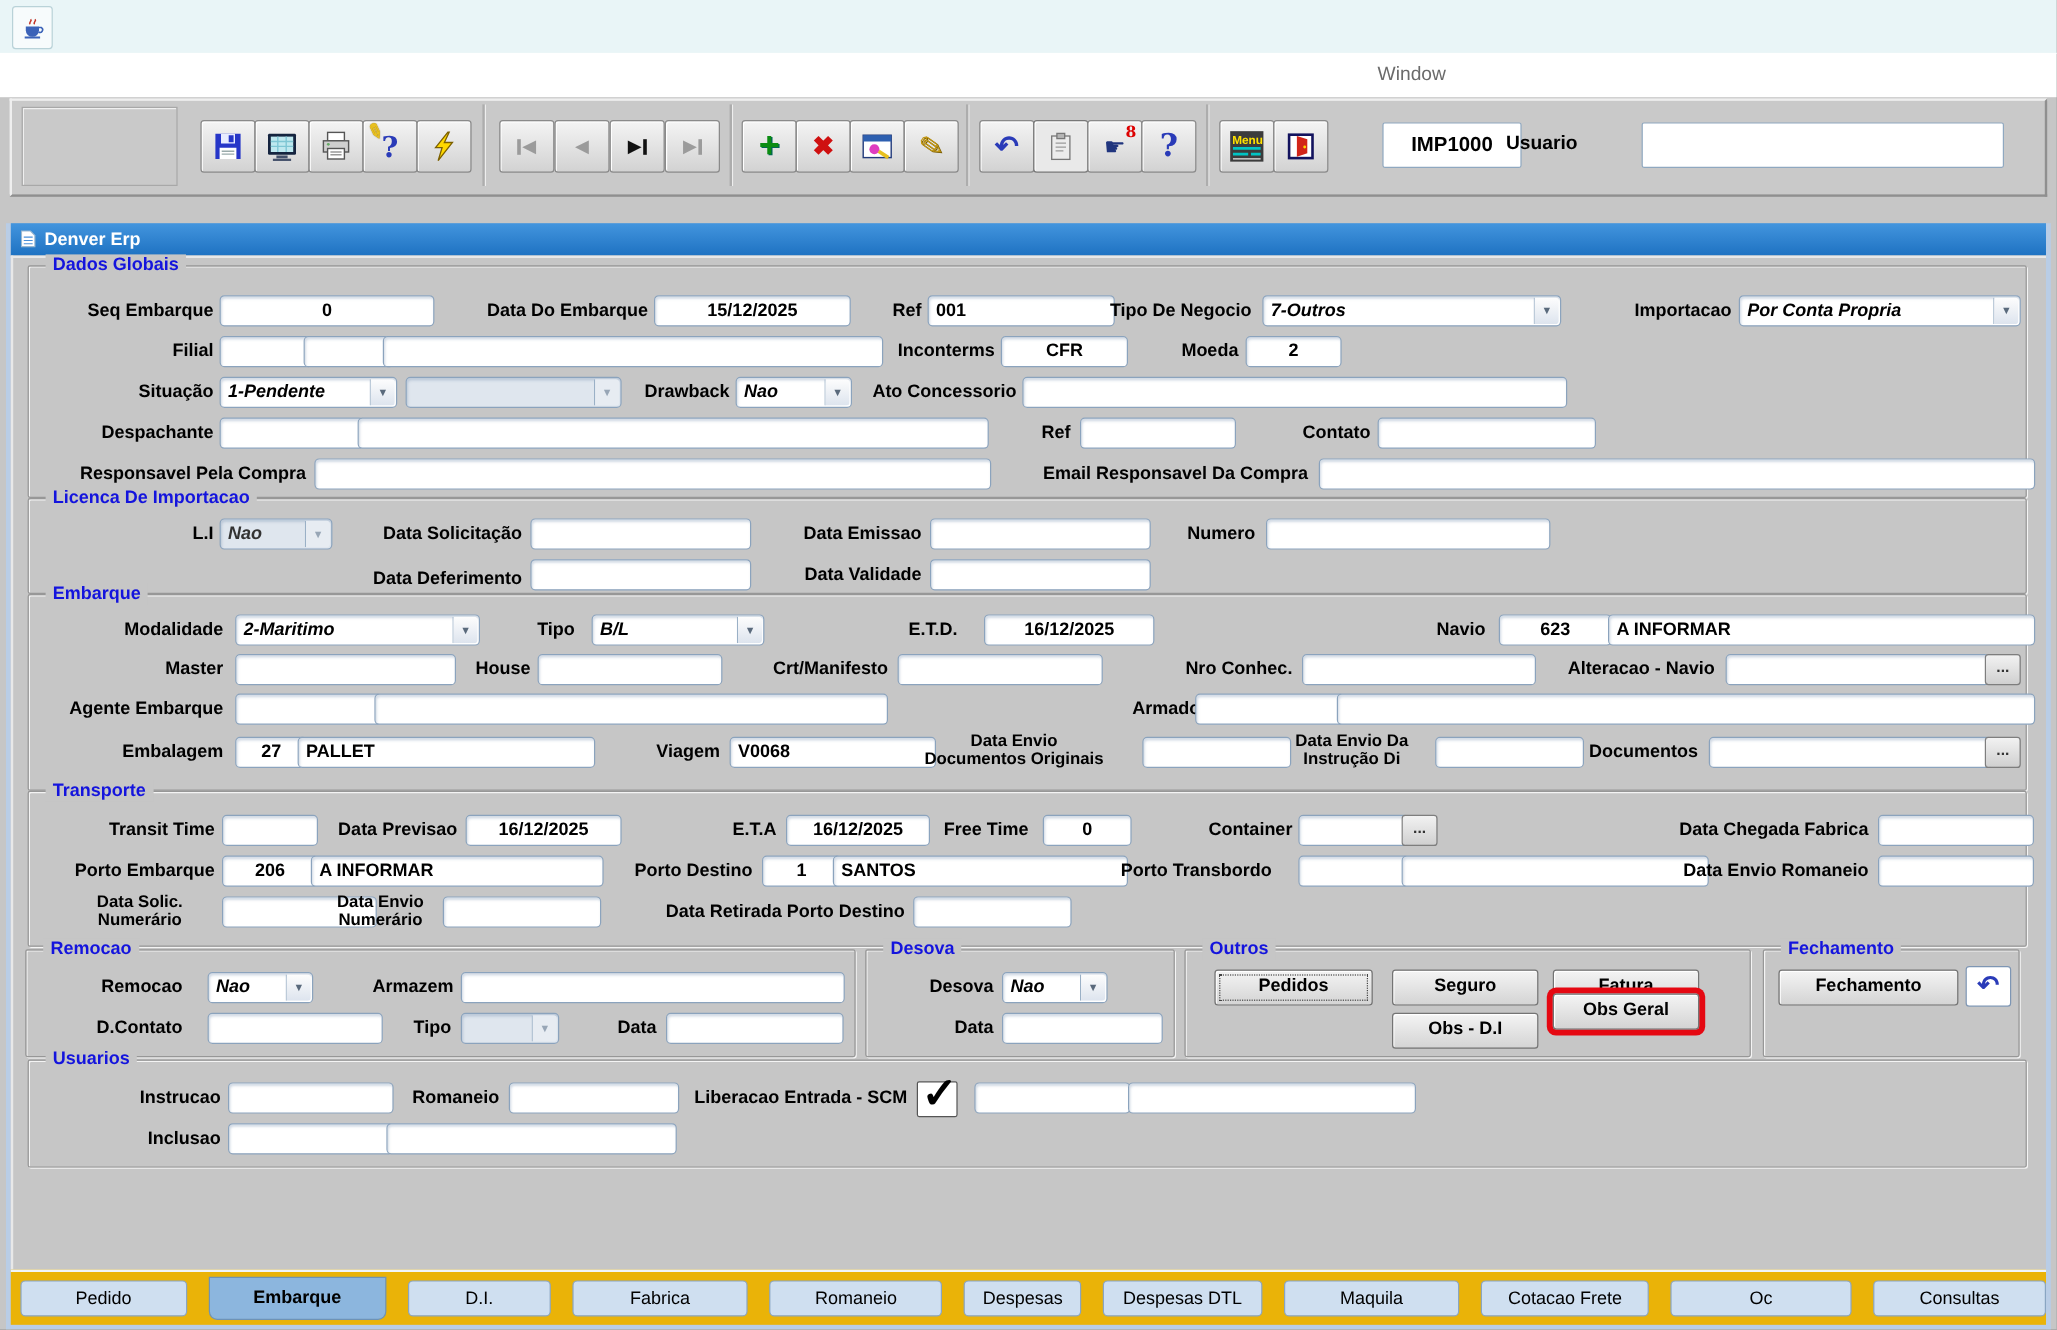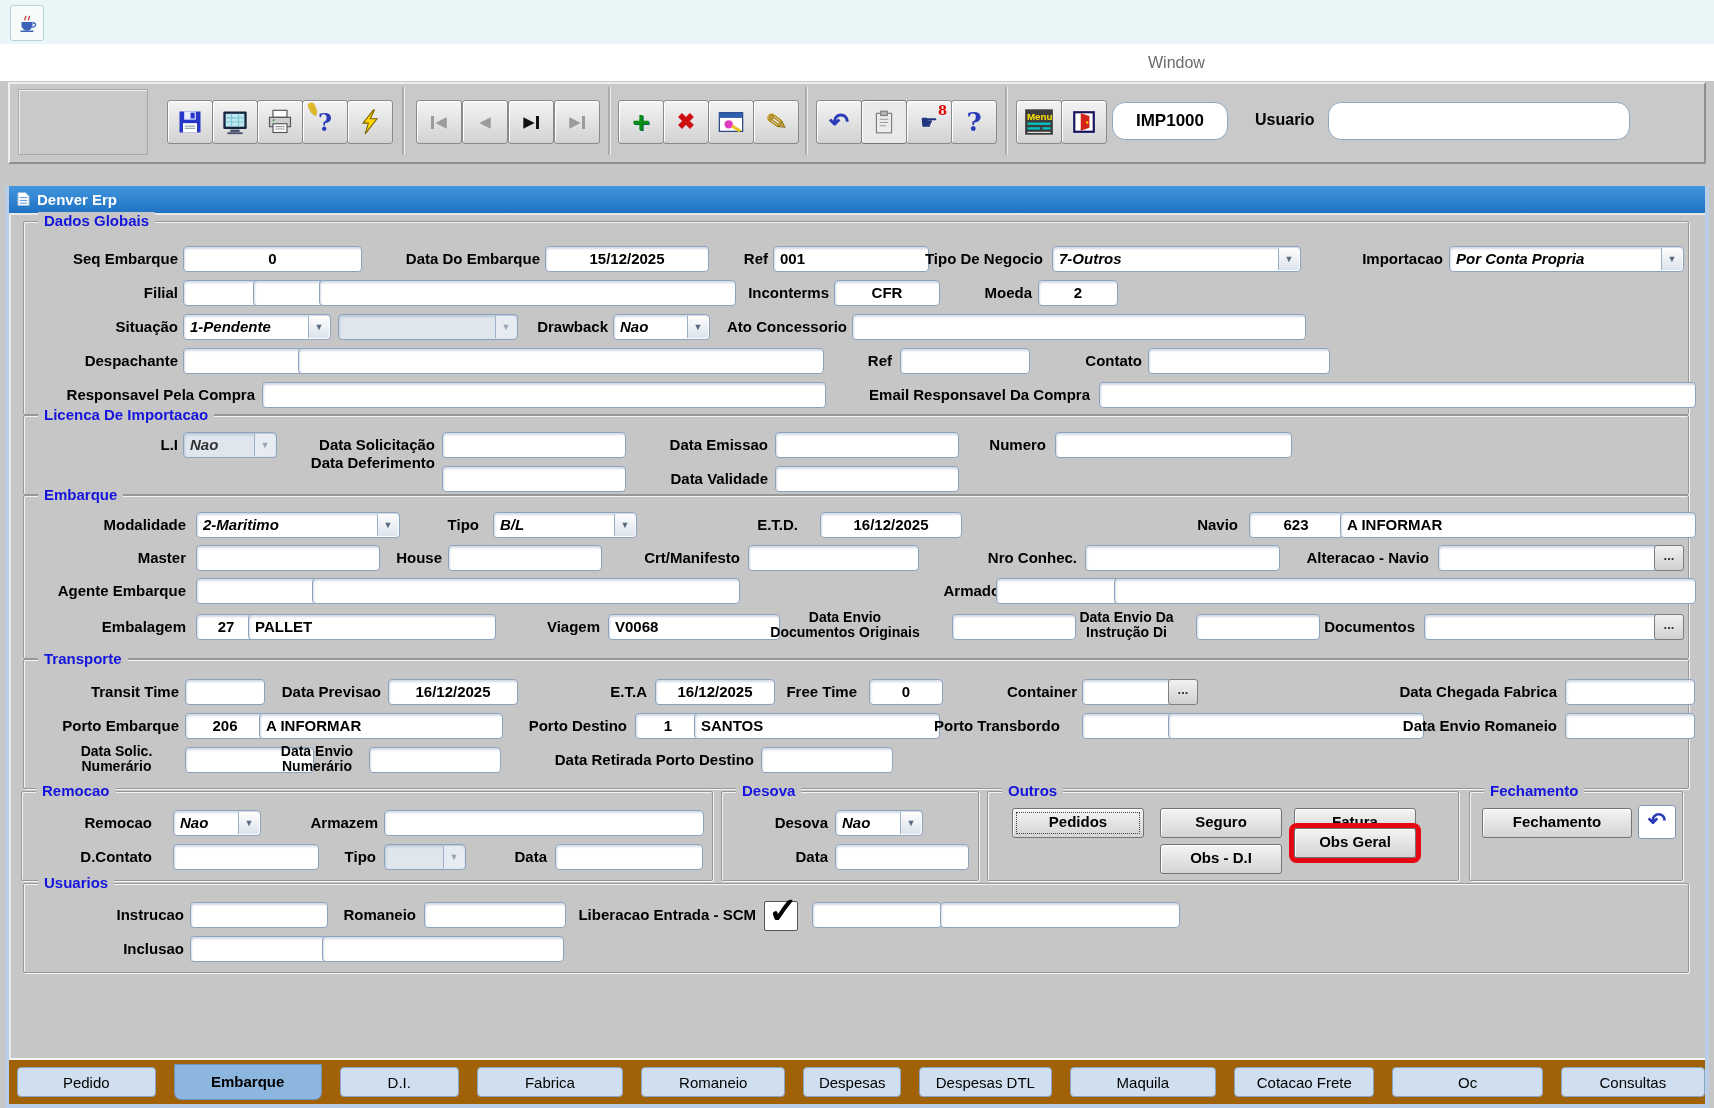--- a/index.html
+++ b/index.html
@@ -26,22 +26,22 @@
   .gdis{color:#9b9b9b;} .gon{color:#111;}
   .plus{font-size:30px;font-weight:900;color:#0b8c12;line-height:20px;text-shadow:1px 1px 0 #065;}
   .delx{font-size:22px;font-weight:bold;color:#cf1010;}
   .pencil{font-size:24px;color:#c09612;transform:rotate(-10deg);text-shadow:1px 1px 0 #7a5c00;}
   .undog{font-size:24px;font-weight:bold;color:#2a3bb8;}
   .lovhand{font-size:20px;color:#20357e;position:relative;}
   .lovhand b{position:absolute;right:-9px;top:-7px;color:#d00;font-size:13px;font-family:"DejaVu Serif",serif;}
   .helpq{font-family:"DejaVu Serif",serif;font-size:26px;font-weight:bold;color:#2a3bb8;}
   .hq{position:relative;font-family:"DejaVu Serif",serif;font-size:24px;font-weight:bold;color:#2a3bb8;}
   .hq i{position:absolute;left:-12px;top:-8px;font-size:16px;font-style:normal;color:#e8c020;transform:rotate(20deg);text-shadow:0 0 1px #806000;}
-  .tb-field{position:absolute;top:18px;height:36px;background:#fff;border:1px solid #8fa8c0;border-radius:13px;
-            font-weight:bold;font-size:17px;text-align:center;line-height:36px;color:#000;}
+  .tb-field{position:absolute;top:18px;height:36px;background:#fff;border:1px solid #8fa8c0;border-radius:2px;
+            font-weight:bold;font-size:17px;text-align:center;line-height:36px;color:#000;margin-left:40px;}
   .tb-lbl{position:absolute;top:18px;height:36px;line-height:36px;font-weight:bold;font-size:16px;color:#000;}
   
   .frame{position:absolute;left:5px;right:5px;top:170px;bottom:0;border:4px solid #b9cde6;border-top:0;background:#c6c6c6;margin-top:16px;}
   .titlebar{position:absolute;left:0;right:0;top:0;height:27px;background:linear-gradient(#4395de,#1e72c2);
             color:#fff;font-weight:bold;font-size:15px;line-height:27px;padding-left:28px;}
   .tb-ico{position:absolute;left:8px;top:5px;}
   .content{position:absolute;left:0;right:0;top:27px;bottom:46px;background:#c6c6c6;border-left:2px solid #e8e8e8;border-top:2px solid #e8e8e8;}
   
   .gbox{position:absolute;border:1px solid #979797;border-radius:2px;
         box-shadow:inset 1px 1px 0 rgba(255,255,255,.8), 1px 1px 0 rgba(255,255,255,.8);}
@@ -64,21 +64,21 @@
         text-align:center;line-height:20px;font-weight:bold;color:#333;font-size:13px;}
   .pbtn{position:absolute;height:28px;background:linear-gradient(#f4f4f4,#d4d4d4);border:1px solid #747474;border-radius:3px;
         box-shadow:inset 1px 1px 0 #fff;font-weight:bold;font-size:15px;color:#000;text-align:center;line-height:26px;}
   .pbtn.focus{outline:1px dotted #444;outline-offset:-5px;}
   .pbtn.red{box-shadow:0 0 0 5px #e50812, inset 1px 1px 0 #fff;}
   .chk{position:absolute;width:32px;height:28px;background:#fff;border:1px solid #555;border-radius:2px;}
   .chk b{position:absolute;left:3px;top:-12px;font-size:36px;font-weight:900;color:#000;}
   .ubtn{position:absolute;background:#fff;border:1px solid #7e96b4;border-radius:3px;text-align:center;
         font-size:22px;font-weight:bold;color:#2a3bb8;line-height:30px;}
   
-  .tabbar{position:absolute;left:0;right:0;bottom:0;height:46px;background:#a16207;border-top:2px solid #f0f5fa;
+  .tabbar{position:absolute;left:0;right:0;bottom:0;height:46px;background:#eab308;border-top:2px solid #f0f5fa;
           display:flex;align-items:flex-start;padding:4px 0 0 8px;gap:18px;box-sizing:border-box;}
   .tab{height:30px;line-height:30px;text-align:center;background:#cfdff0;border:1px solid #89a5c2;
        border-radius:4px;font-size:15px;color:#000;margin-top:3px;box-sizing:border-box;}
   .tab.on{background:#8cb6de;font-weight:bold;height:36px;line-height:34px;margin-top:0;border-radius:0 0 7px 7px;border-color:#6e93b6;}
 </style>
 </head>
 <body>
 
 <div class="root">
 
@@ -303,21 +303,21 @@
         <span class="cmb dis" style="left:159px;top:16px;width:92px">
             <i class="ctx">Nao</i>
             <i class="arr">▼</i>
           </span>
         <span class="lb" style="left:256px;top:16px;width:155px">Data Solicitação</span>
         <span class="fld" style="left:418px;top:16px;width:170px"></span>
         <span class="lb" style="left:620px;top:16px;width:124px">Data Emissao</span>
         <span class="fld" style="left:751px;top:16px;width:170px"></span>
         <span class="lb" style="left:940px;top:16px;width:82px">Numero</span>
         <span class="fld" style="left:1031px;top:16px;width:223px"></span>
-        <span class="lb" style="left:256px;top:34px;width:155px">Data Deferimento</span>
+        <span class="lb" style="left:256px;top:54px;width:155px">Data Deferimento</span>
         <span class="fld" style="left:418px;top:50px;width:170px"></span>
         <span class="lb" style="left:620px;top:50px;width:124px">Data Validade</span>
         <span class="fld" style="left:751px;top:50px;width:170px"></span>
       </div>
 
       <div class="gbox" style="left:12px;top:280px;width:1664px;height:162px">
         <span class="leg">Embarque</span>
 
         <span class="lb" style="left:0;top:16px;width:162px">Modalidade</span>
         <span class="cmb" style="left:172px;top:16px;width:202px">

